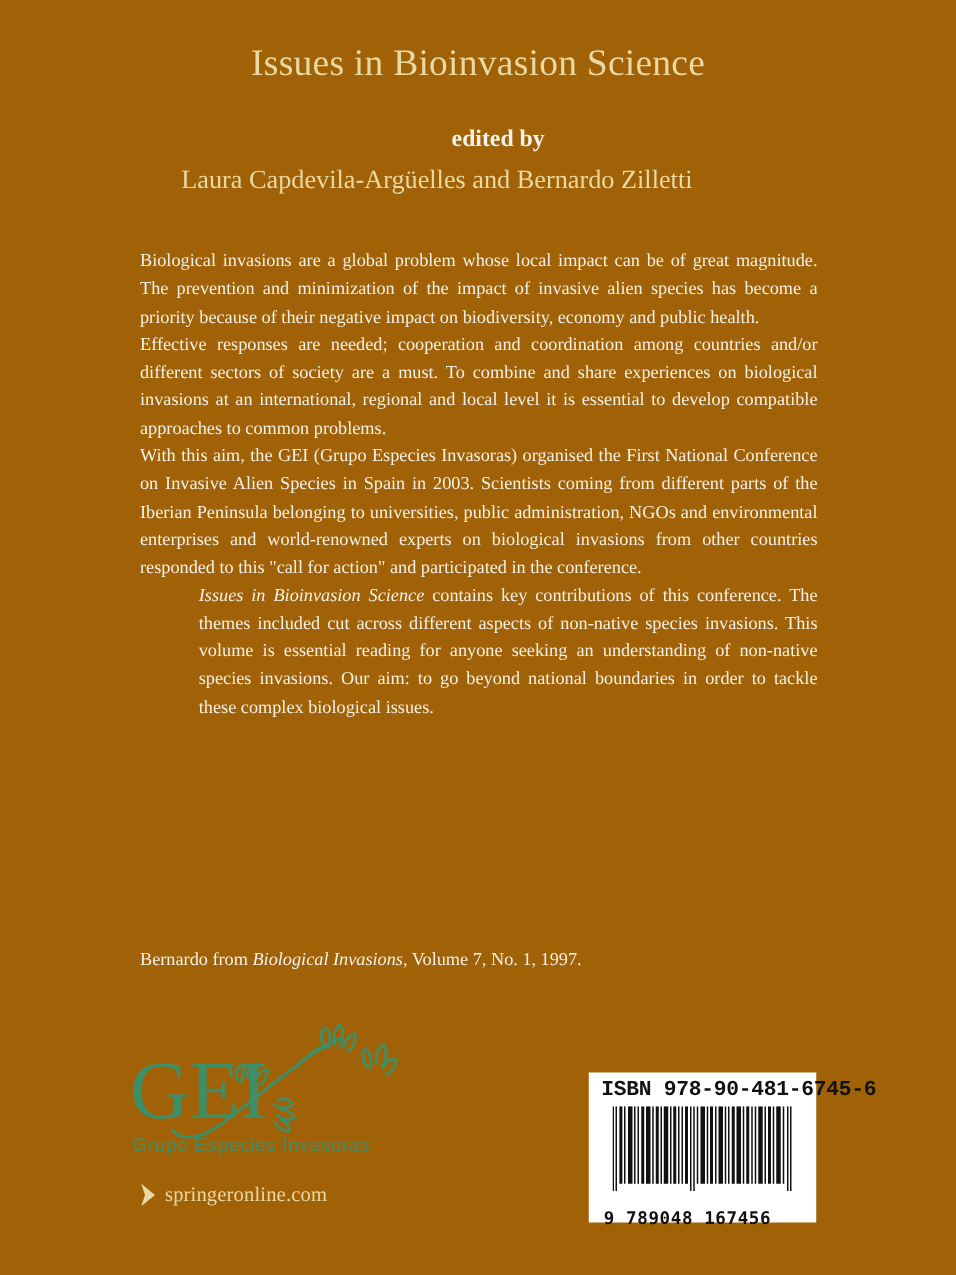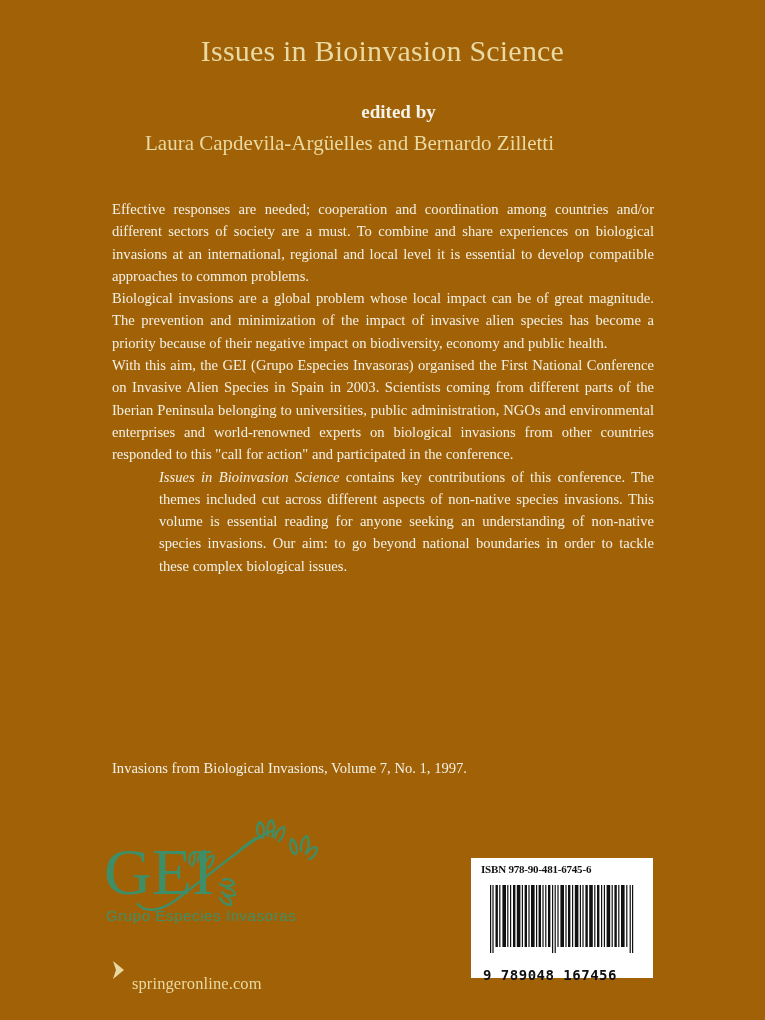--- a/index.html
+++ b/index.html
@@ -82,21 +82,21 @@
 
   
   .reprint {
     position: absolute;
     left: 112px;
     top: 760px;
     color: #f3f1e6;
     font-size: 14.6px;
     white-space: nowrap;
   }
-  .reprint .ital { }
+  .reprint .ital { font-style: italic; }
 
   
   .gei-logo {
     position: absolute;
     left: 104px;
     top: 818px;
     width: 230px;
     height: 112px;
   }
   .gei-logo svg {
@@ -114,40 +114,39 @@
   }
   .springer-chevron {
     display: block;
     width: 13px;
     height: 20px;
   }
   .springer-text {
     color: #e9d9a2;
     font-size: 16.5px;
     letter-spacing: 0.1px;
-    margin-top: 28px;
   }
 
   
   .barcode-box {
     position: absolute;
     left: 471px;
     top: 858px;
     width: 182px;
     height: 120px;
     background: #ffffff;
     box-sizing: border-box;
     padding: 0;
   }
   .barcode-isbn {
     position: absolute;
     left: 10px;
     top: 5px;
-    font-family: Liberation Serif, serif;
-    font-size: 11px;
+    font-family: Liberation Mono, monospace;
+    font-size: 17px;
     font-weight: bold;
     color: #111111;
     letter-spacing: -0.2px;
     white-space: nowrap;
   }
   .barcode-bars {
     position: absolute;
     left: 19px;
     top: 27px;
     width: 144px;
@@ -171,27 +170,27 @@
 
 <div class="cover" style="background: #a16207;">
 
   <div class="title" style="color: rgb(233, 217, 162);">Issues in Bioinvasion Science</div>
 
   <div class="edited-by">edited by</div>
 
   <div class="editors" style="color: rgb(233, 217, 162);">Laura Capdevila-Argüelles and Bernardo Zilletti</div>
 
   <div class="blurb" style="color: rgb(243, 241, 230);">
+    <p>Biological invasions are a global problem whose local impact can be of great magnitude. The prevention and minimization of the impact of invasive alien species has become a priority because of their negative impact on biodiversity, economy and public health.</p>
     <p>Effective responses are needed; cooperation and coordination among countries and/or different sectors of society are a must. To combine and share experiences on biological invasions at an international, regional and local level it is essential to develop compatible approaches to common problems.</p>
-    <p>Biological invasions are a global problem whose local impact can be of great magnitude. The prevention and minimization of the impact of invasive alien species has become a priority because of their negative impact on biodiversity, economy and public health.</p>
     <p>With this aim, the GEI (Grupo Especies Invasoras) organised the First National Conference on Invasive Alien Species in Spain in 2003. Scientists coming from different parts of the Iberian Peninsula belonging to universities, public administration, NGOs and environmental enterprises and world-renowned experts on biological invasions from other countries responded to this "call for action" and participated in the conference.</p>
     <p><span class="ital">Issues in Bioinvasion Science</span><span> contains key contributions of this conference. The themes included cut across different aspects of non-native species invasions. This volume is essential reading for anyone seeking an understanding of non-native species invasions. Our aim: to go beyond national boundaries in order to tackle these complex biological issues.</span></p>
   </div>
 
-  <div class="reprint" style="color: rgb(243, 241, 230);"><span>Invasions from </span><span class="ital">Biological Invasions</span><span>, Volume 7, No. 1, 1997.</span></div>
+  <div class="reprint" style="color: rgb(243, 241, 230);"><span>Bernardo from </span><span class="ital">Biological Invasions</span><span>, Volume 7, No. 1, 1997.</span></div>
 
   <div class="gei-logo">
     <svg width="230" height="112" viewBox="0 0 230 112" xmlns="http://www.w3.org/2000/svg">
 
       <g fill="none" stroke="#3e8f68" stroke-width="2.4" stroke-linecap="round">
         <path d="M34 86 C 42 96, 58 92, 72 82 C 96 64, 120 44, 142 28 C 152 21, 160 16, 168 13"></path>
         <path d="M132 36 C 138 30, 146 24, 152 20"></path>
       </g>
 
       <g fill="none" stroke="#3e8f68" stroke-width="2.2" stroke-linecap="round">

